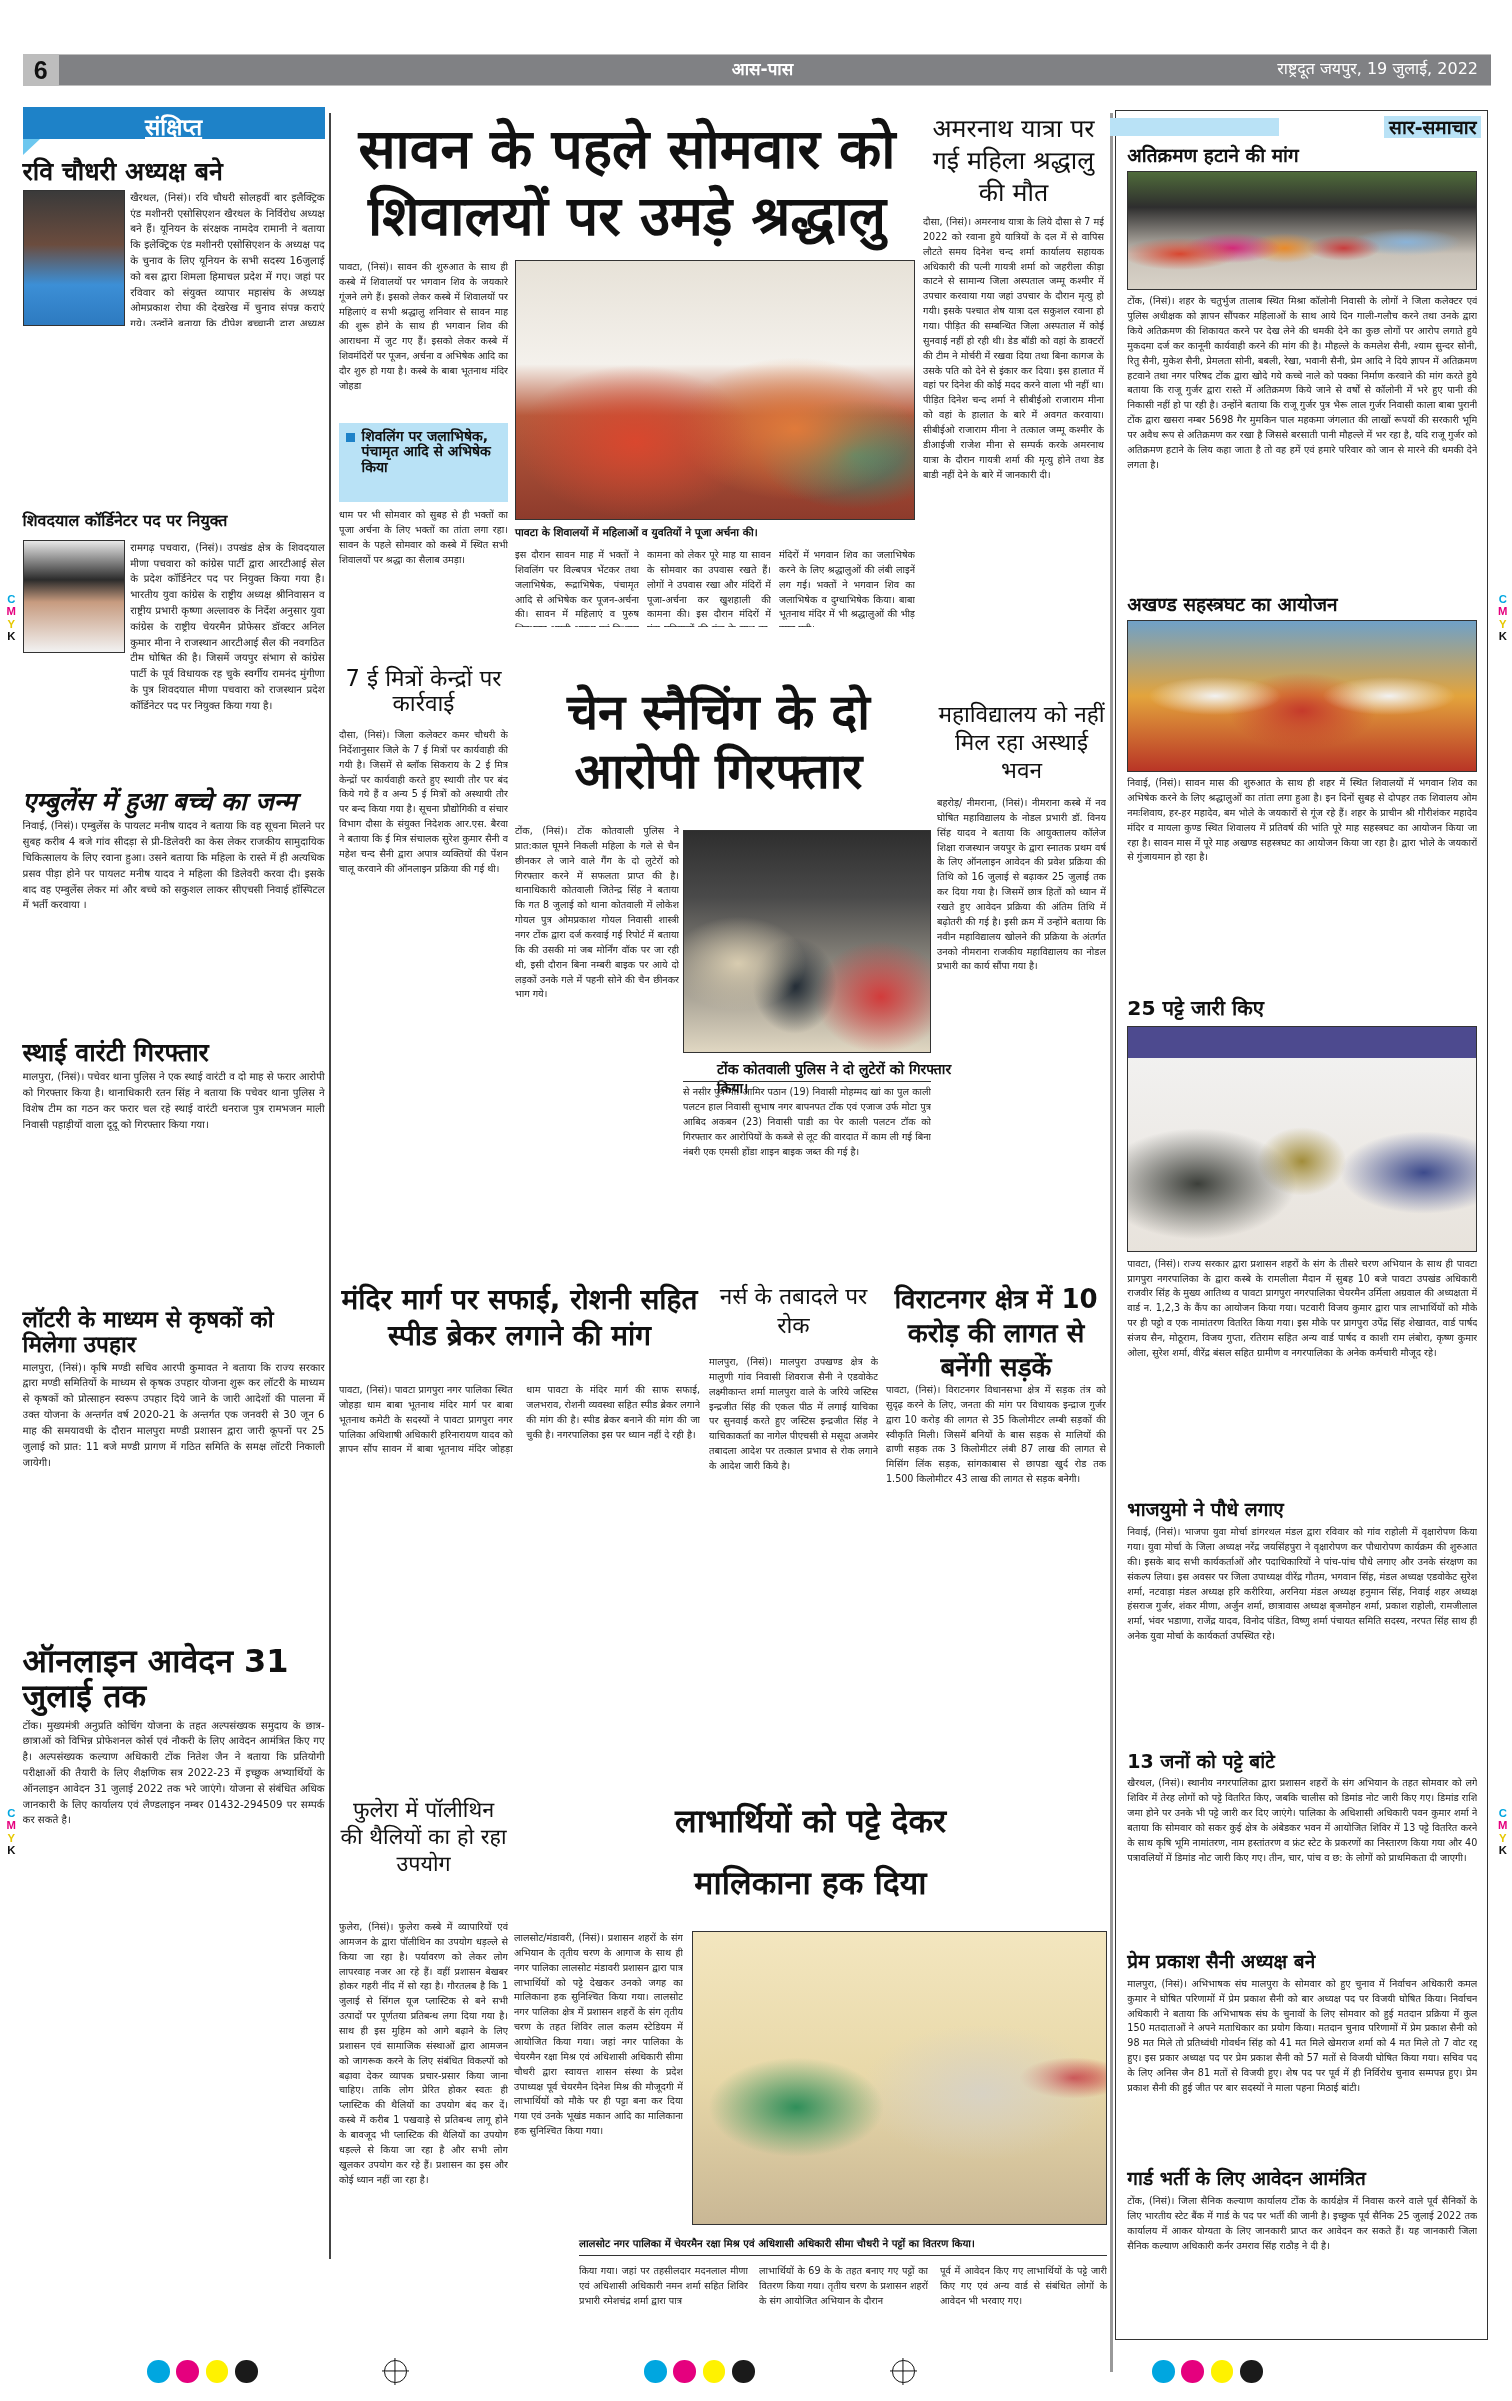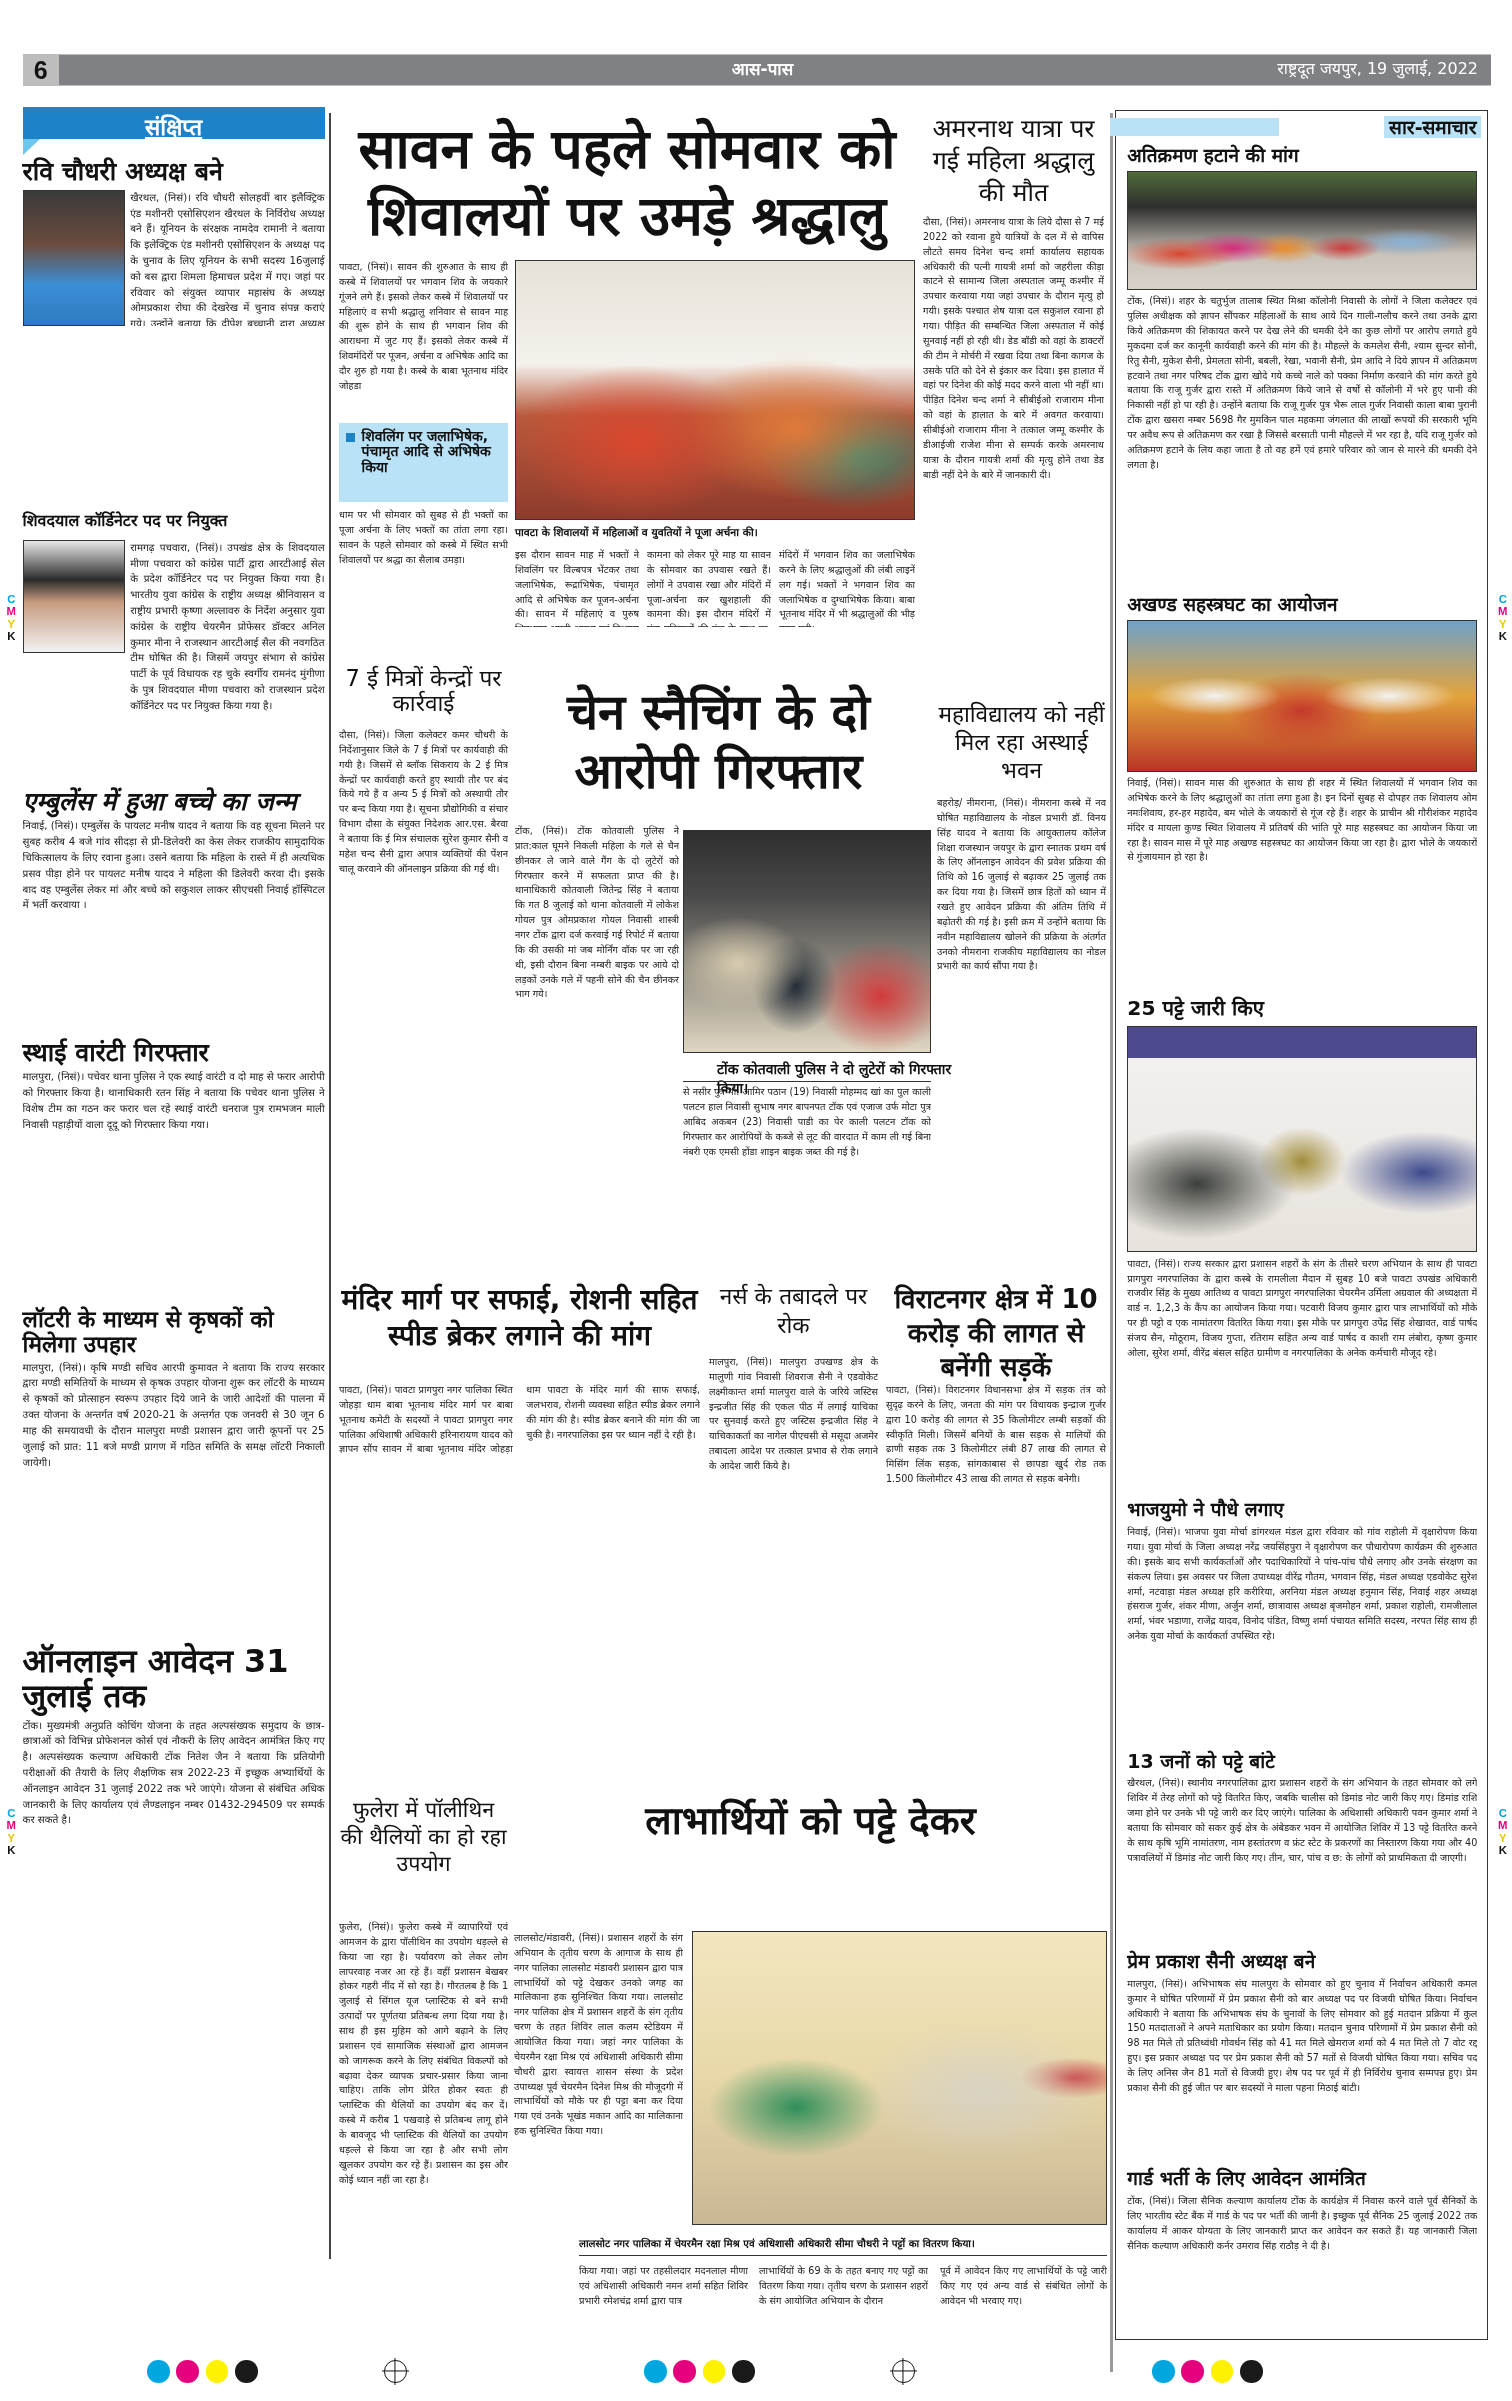--- a/index.html
+++ b/index.html
@@ -136,22 +136,23 @@
 
 <div class="abs hl" style="left:709px; top:1282px; width:169px; text-align:center; font-size:22.6px; font-weight:normal; line-height:29px;">नर्स के तबादले पर रोक</div>
 <div class="abs body" style="left:709px; top:1355px; width:169px; height:423px; overflow:hidden;">मालपुरा, (निसं)। मालपुरा उपखण्ड क्षेत्र के मालुणी गांव निवासी शिवराज सैनी ने एडवोकेट लक्ष्मीकान्त शर्मा मालपुरा वाले के जरिये जस्टिस इन्द्रजीत सिंह की एकल पीठ में लगाई याचिका पर सुनवाई करते हुए जस्टिस इन्द्रजीत सिंह ने याचिकाकर्ता का नागेल पीएचसी से मसूदा अजमेर तबादला आदेश पर तत्काल प्रभाव से रोक लगाने के आदेश जारी किये है।</div>
 
 <div class="abs hl" style="left:886px; top:1282px; width:220px; text-align:center; font-size:26px; line-height:34px;">विराटनगर क्षेत्र में 10 करोड़ की लागत से बनेंगी सड़कें</div>
 <div class="abs body" style="left:886px; top:1383px; width:220px; height:395px; overflow:hidden;">पावटा, (निसं)। विराटनगर विधानसभा क्षेत्र में सड़क तंत्र को सुदृढ़ करने के लिए, जनता की मांग पर विधायक इन्द्राज गुर्जर द्वारा 10 करोड़ की लागत से 35 किलोमीटर लम्बी सड़कों की स्वीकृति मिली। जिसमें बनियों के बास सड़क से मालियों की ढाणी सड़क तक 3 किलोमीटर लंबी 87 लाख की लागत से मिसिंग लिंक सड़क, सांगकाबास से छापडा खुर्द रोड तक 1.500 किलोमीटर 43 लाख की लागत से सड़क बनेगी।</div>
 
 <div class="abs hl" style="left:339px; top:1796px; width:169px; text-align:center; font-size:21.5px; font-weight:normal; line-height:27px;">फुलेरा में पॉलीथिन की थैलियों का हो रहा उपयोग</div>
 <div class="abs body" style="left:339px; top:1920px; width:169px; height:407px; overflow:hidden;">फुलेरा, (निसं)। फुलेरा कस्बे में व्यापारियों एवं आमजन के द्वारा पॉलीथिन का उपयोग धड़ल्ले से किया जा रहा है। पर्यावरण को लेकर लोग लापरवाह नजर आ रहे हैं। वहीं प्रशासन बेखबर होकर गहरी नींद में सो रहा है। गौरतलब है कि 1 जुलाई से सिंगल यूज प्लास्टिक से बने सभी उत्पादों पर पूर्णतया प्रतिबन्ध लगा दिया गया है। साथ ही इस मुहिम को आगे बढ़ाने के लिए प्रशासन एवं सामाजिक संस्थाओं द्वारा आमजन को जागरूक करने के लिए संबंधित विकल्पों को बढ़ावा देकर व्यापक प्रचार-प्रसार किया जाना चाहिए। ताकि लोग प्रेरित होकर स्वतः ही प्लास्टिक की थैलियों का उपयोग बंद कर दें। कस्बे में करीब 1 पखवाड़े से प्रतिबन्ध लागू होने के बावजूद भी प्लास्टिक की थैलियों का उपयोग धड़ल्ले से किया जा रहा है और सभी लोग खुलकर उपयोग कर रहे हैं। प्रशासन का इस और कोई ध्यान नहीं जा रहा है।</div>
 
-<div class="abs hl" style="left:514px; top:1790px; width:593px; text-align:center; font-size:39px; line-height:62px;">
+<div class="abs hl" style="left:514px; top:1790px; width:593px; text-align:center; font-size:32px; line-height:62px;">
   <div>लाभार्थियों को पट्टे देकर</div>
+  <div>मालिकाना हक दिया</div>
 </div>
 <div class="abs body" style="left:514px; top:1931px; width:169px; height:305px; overflow:hidden;">लालसोट/मंडावरी, (निसं)। प्रशासन शहरों के संग अभियान के तृतीय चरण के आगाज के साथ ही नगर पालिका लालसोट मंडावरी प्रशासन द्वारा पात्र लाभार्थियों को पट्टे देखकर उनको जगह का मालिकाना हक सुनिश्चित किया गया। लालसोट नगर पालिका क्षेत्र में प्रशासन शहरों के संग तृतीय चरण के तहत शिविर लाल कलम स्टेडियम में आयोजित किया गया। जहां नगर पालिका के चेयरमैन रक्षा मिश्र एवं अधिशासी अधिकारी सीमा चौधरी द्वारा स्वायत्त शासन संस्था के प्रदेश उपाध्यक्ष पूर्व चेयरमैन दिनेश मिश्र की मौजूदगी में लाभार्थियों को मौके पर ही पट्टा बना कर दिया गया एवं उनके भूखंड मकान आदि का मालिकाना हक सुनिश्चित किया गया।</div>
 <div class="abs photo" style="left:692px; top:1931px; width:415px; height:294px; background:
   radial-gradient(ellipse at 25% 60%, #2f8f5a 0%, transparent 20%),
   radial-gradient(ellipse at 70% 55%, #d8d2c4 0%, transparent 30%),
   radial-gradient(ellipse at 92% 50%, #c7353b 0%, transparent 10%),
   linear-gradient(180deg,#f3e6bf 0%, #e8d8a8 50%, #c9b795 100%);"></div>
 <div class="abs caption" style="left:579px; top:2236px; width:528px; font-size:10.2px; border-bottom:1.1px solid #333; padding-bottom:4.5px;">लालसोट नगर पालिका में चेयरमैन रक्षा मिश्र एवं अधिशासी अधिकारी सीमा चौधरी ने पट्टों का वितरण किया।</div>
 <div class="abs body" style="left:579px; top:2264px; width:169px; height:62px; overflow:hidden;">किया गया। जहां पर तहसीलदार मदनलाल मीणा एवं अधिशासी अधिकारी नमन शर्मा सहित शिविर प्रभारी रमेशचंद्र शर्मा द्वारा पात्र</div>
 <div class="abs body" style="left:759px; top:2264px; width:169px; height:62px; overflow:hidden;">लाभार्थियों के 69 के के तहत बनाए गए पट्टों का वितरण किया गया। तृतीय चरण के प्रशासन शहरों के संग आयोजित अभियान के दौरान</div>

